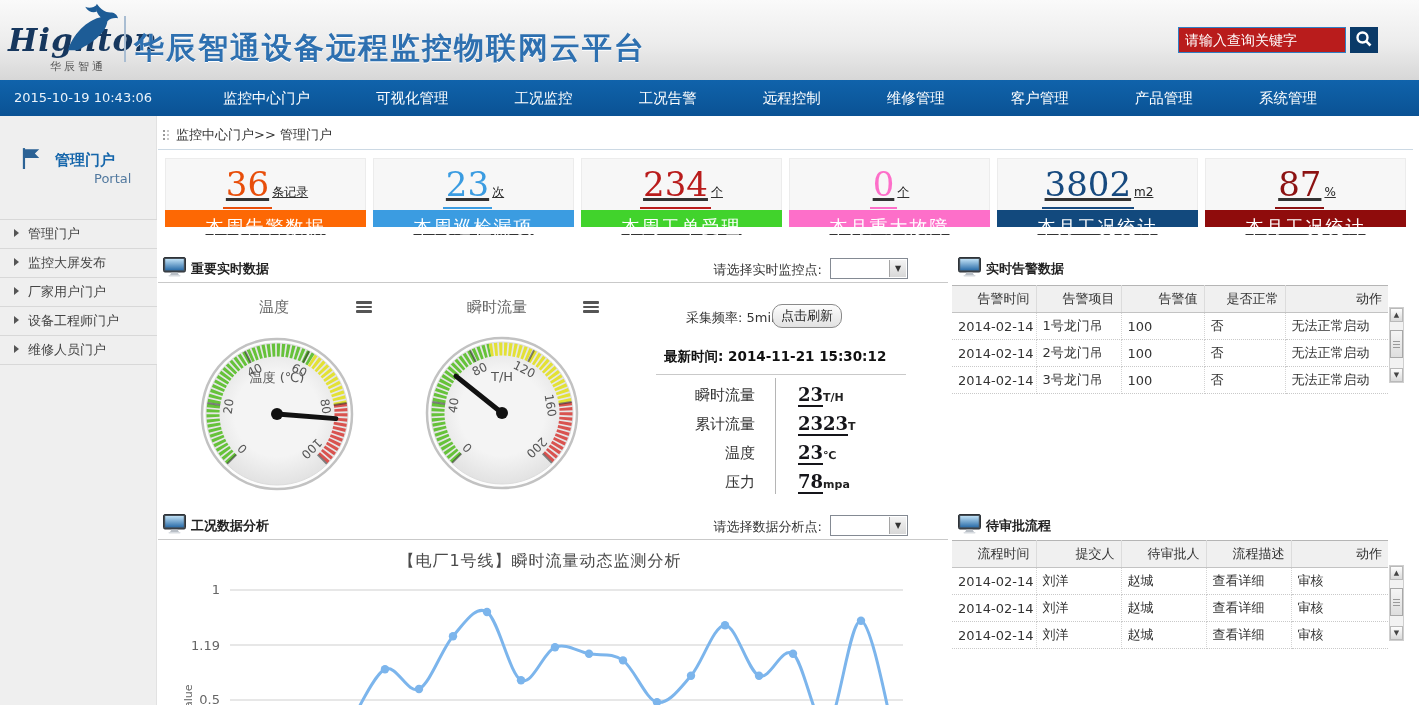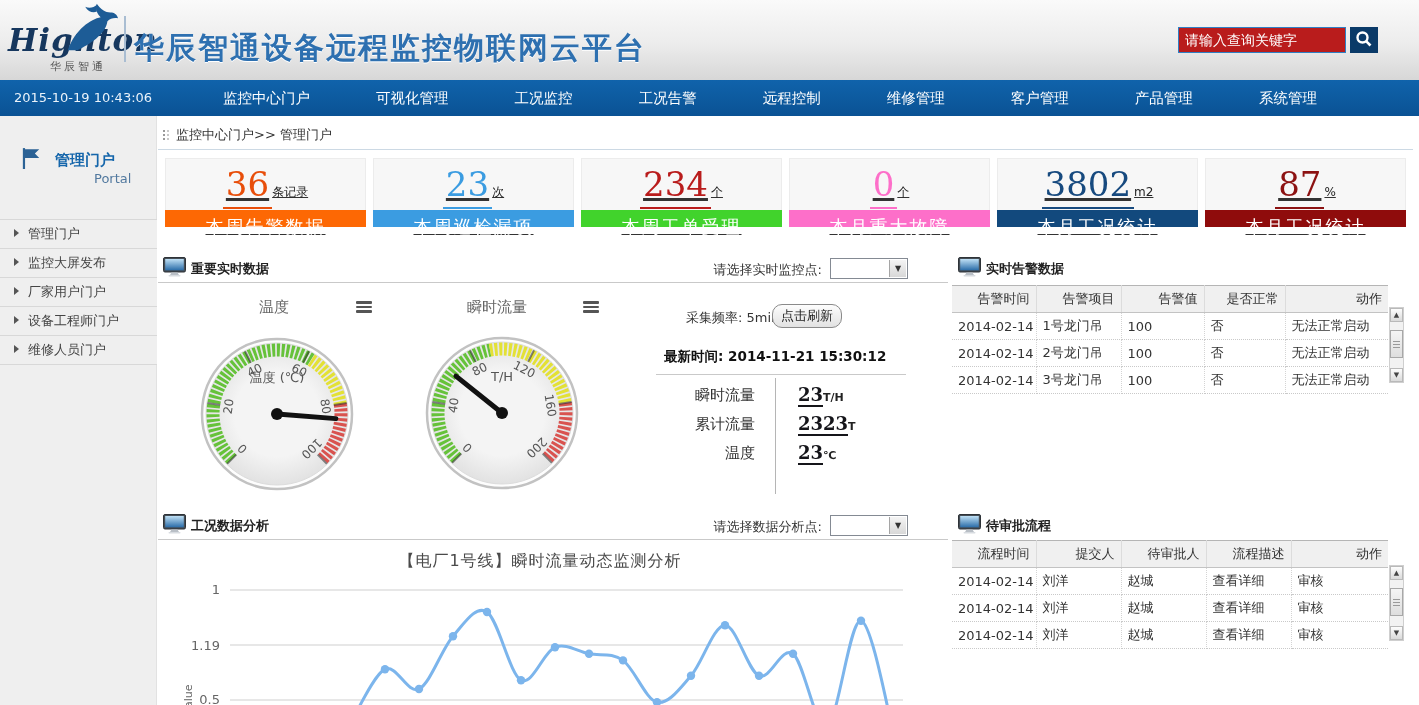--- a/index.html
+++ b/index.html
@@ -305,20 +305,24 @@
         <div class="read-val"><span class="read-num">23</span><span class="read-unit">T/H</span></div>
       </div>
       <div class="read-row" style="position: relative;">
         <div class="read-label">累计流量</div>
         <div class="read-val"><span class="read-num">2323</span><span class="read-unit">T</span></div>
       </div>
       <div class="read-row" style="position: relative;">
         <div class="read-label">温度</div>
         <div class="read-val"><span class="read-num">23</span><span class="read-unit">℃</span></div>
       </div>
+      <div class="read-row" style="position: relative;">
+        <div class="read-label">压力</div>
+        <div class="read-val"><span class="read-num">78</span><span class="read-unit">mpa</span></div>
+      </div>
     </div>
 
   <div class="abs mon-icon" style="left:163px;top:514px"><svg width="23" height="20" viewBox="0 0 23 20">
   <defs>
           <linearGradient id="scr" x1="0" y1="0" x2="0" y2="1">
     <stop offset="0" stop-color="#bfe0f5"></stop>
             <stop offset="1" stop-color="#2a6ca8"></stop>
           </linearGradient>
         </defs>
   <rect x="0.5" y="0.5" width="22" height="14.5" rx="1.5" fill="#454d55" stroke="#2e3338"></rect>

